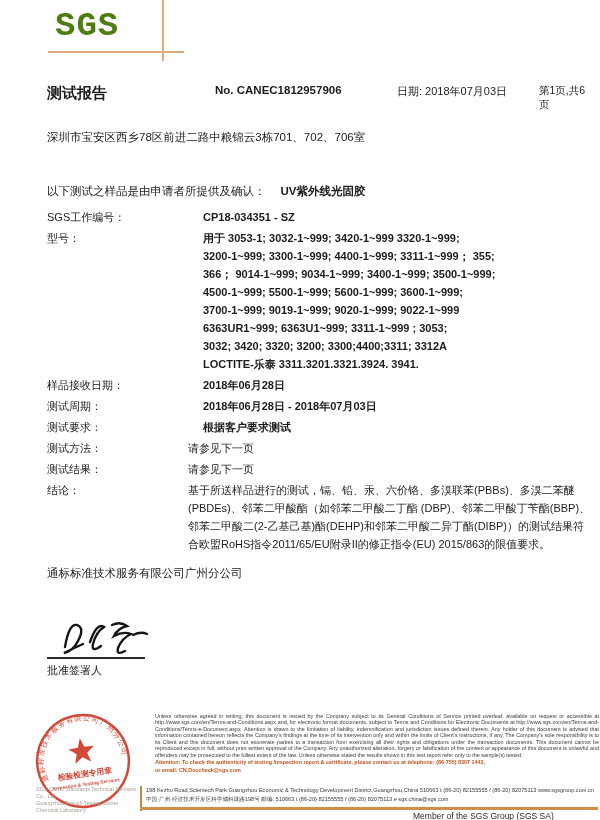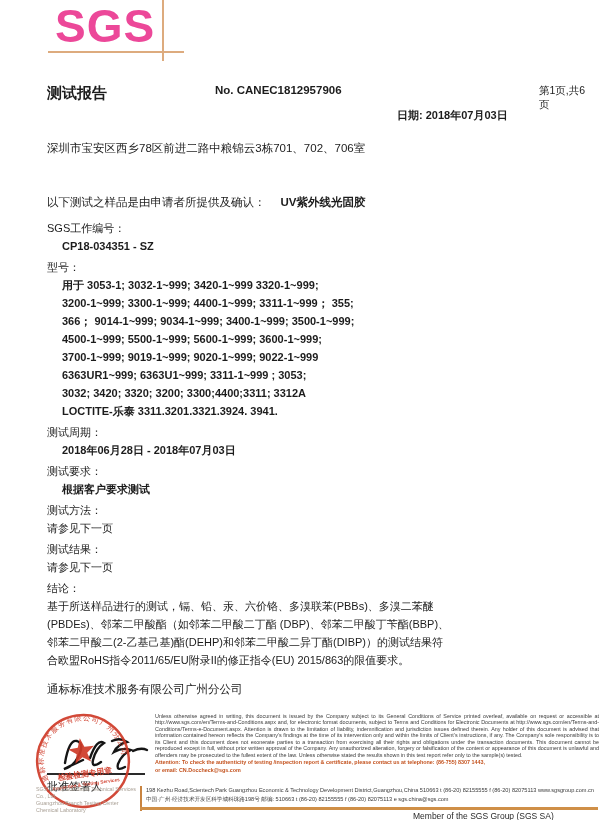--- a/index.html
+++ b/index.html
@@ -1,37 +1,37 @@
 <!DOCTYPE html>
 <html><head>
 <meta charset="utf-8">
 <style>
   html,body{margin:0;padding:0;background:#e8e8e8;}
   .page{position:relative;width:600px;height:820px;margin:0 auto;background:#ffffff;
         font-family:"Liberation Sans","DejaVu Sans",sans-serif;color:#1c1c1c;overflow:hidden;}
   
   .logo-wrap{position:relative;height:64px;}
-  .logo-text{position:absolute;left:55px;top:2px;font-size:46px;font-weight:bold;
-             color:#ec4899;letter-spacing:1px;line-height:48px;}
+  .logo-text{position:absolute;left:55px;top:2px;font-size:34px;font-weight:bold;
+             color:#4d7c0f;letter-spacing:1px;line-height:48px;font-family:Liberation Mono, monospace;}
   .crop-h{position:absolute;left:48px;top:51px;width:136px;height:2px;background:#ddab7e;}
   .crop-v{position:absolute;left:162px;top:0;width:2px;height:61px;background:#ddab7e;}
   
   .header-row{display:flex;align-items:flex-start;padding:20px 10px 0 47px;}
   .report-title{font-size:15px;font-weight:bold;width:168px;flex:none;}
   .report-no{font-size:11.5px;font-weight:bold;width:182px;flex:none;}
-  .report-date{font-size:11px;font-weight:bold;width:142px;flex:none;margin-top:24px;}
+  .report-date{font-size:11px;font-weight:normal;width:142px;flex:none;}
   .report-page{font-size:10.5px;}
   
   .applicant{padding:14px 20px 0 47px;font-size:11.5px;line-height:22px;}
   
   .intro{padding:36px 20px 0 47px;font-size:11.5px;}
   .intro .b{font-weight:bold;}
   
   .fields{padding:9px 8px 0 47px;font-size:11px;}
-  .frow{display:flex;align-items:flex-start;margin-bottom:3px;flex-direction:column;}
+  .frow{display:flex;align-items:flex-start;margin-bottom:3px;}
   .frow .lbl{width:141px;flex:none;line-height:18px;}
   .frow .val{white-space:pre-line;line-height:18px;width:404px;}
   .b{font-weight:bold;padding-left:15px;}
   
   .sig-company{padding:9px 20px 0 47px;font-size:11.5px;line-height:16px;}
   .sig-area{padding:8px 0 0 47px;}
   .sig-img{display:block;margin:26px 0 0 10px;}
   .sig-line{width:98px;height:2px;background:#2a2a2a;margin-top:-2px;}
   .sig-name{font-size:11.5px;font-weight:bold;margin-top:3px;}
   .sig-title{font-size:11px;margin-top:4px;}
@@ -82,20 +82,24 @@
     <div class="frow">
       <span class="lbl">型号：</span>
       <span class="val b">用于 3053-1; 3032-1~999;  3420-1~999  3320-1~999;
 3200-1~999; 3300-1~999; 4400-1~999; 3311-1~999；  355;
 366；  9014-1~999;  9034-1~999;  3400-1~999;  3500-1~999;
 4500-1~999;   5500-1~999;  5600-1~999;  3600-1~999;
 3700-1~999;  9019-1~999;   9020-1~999;   9022-1~999
 6363UR1~999;   6363U1~999;    3311-1~999 ; 3053;
 3032;  3420; 3320;   3200;  3300;4400;3311;  3312A
 LOCTITE-乐泰  3311.3201.3321.3924. 3941.</span>
+    </div>
+    <div class="frow">
+      <span class="lbl">样品接收日期：</span>
+      <span class="val b">2018年06月28日</span>
     </div>
     <div class="frow">
       <span class="lbl">测试周期：</span>
       <span class="val b">2018年06月28日 - 2018年07月03日</span>
     </div>
     <div class="frow">
       <span class="lbl">测试要求：</span>
       <span class="val b">根据客户要求测试</span>
     </div>
     <div class="frow">

